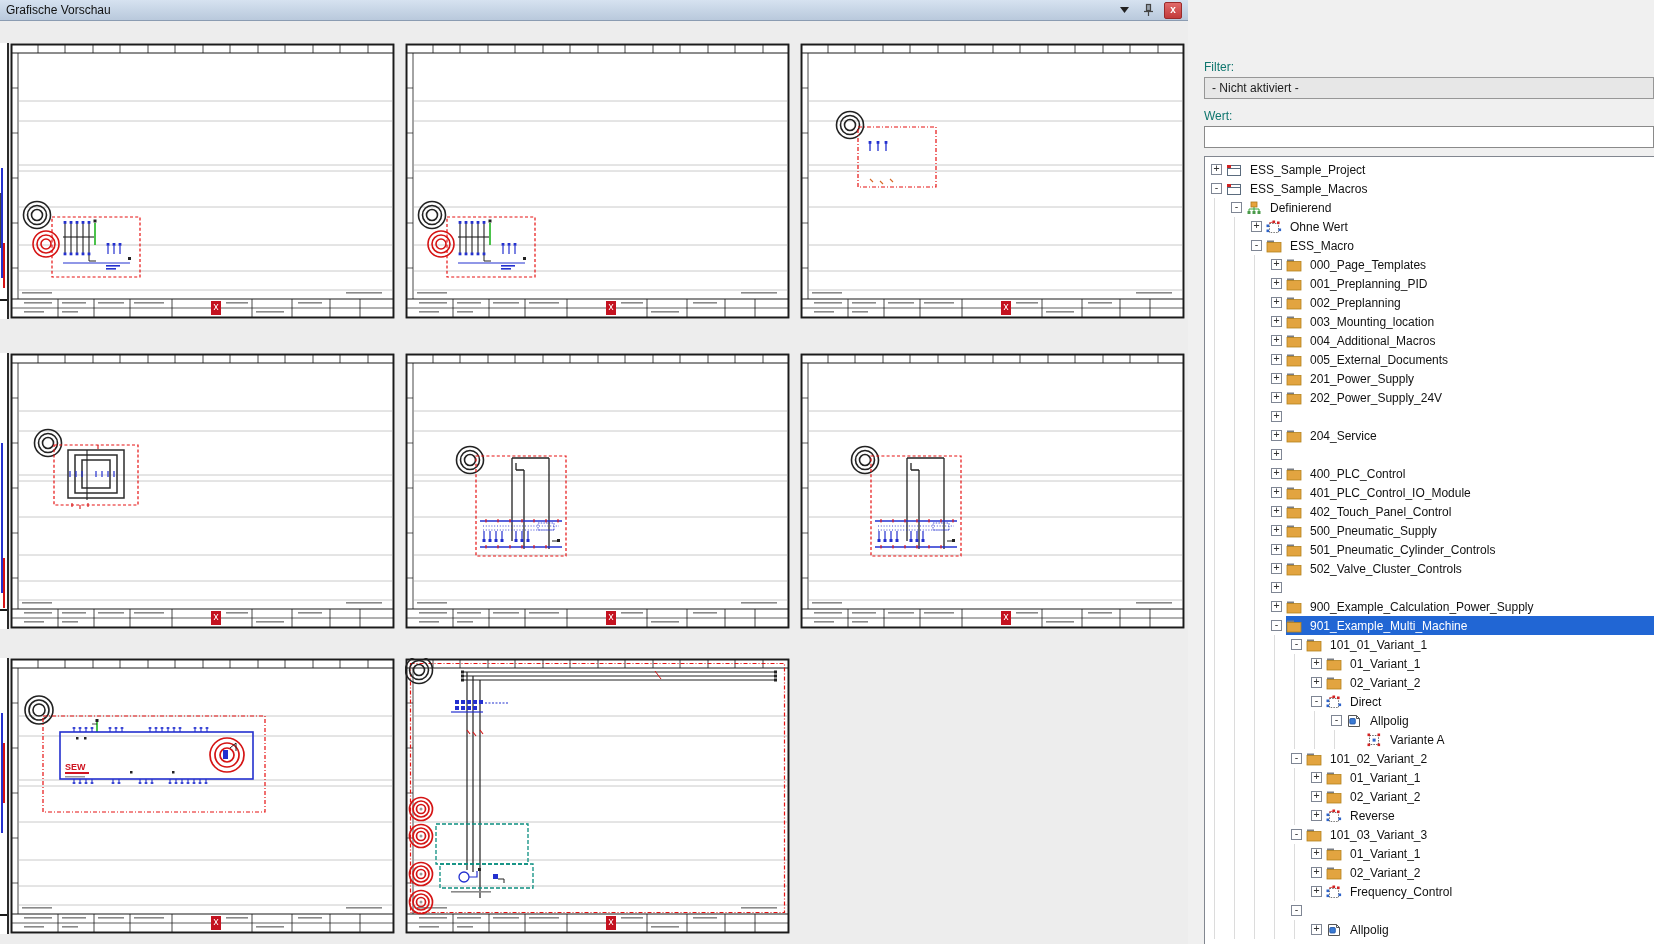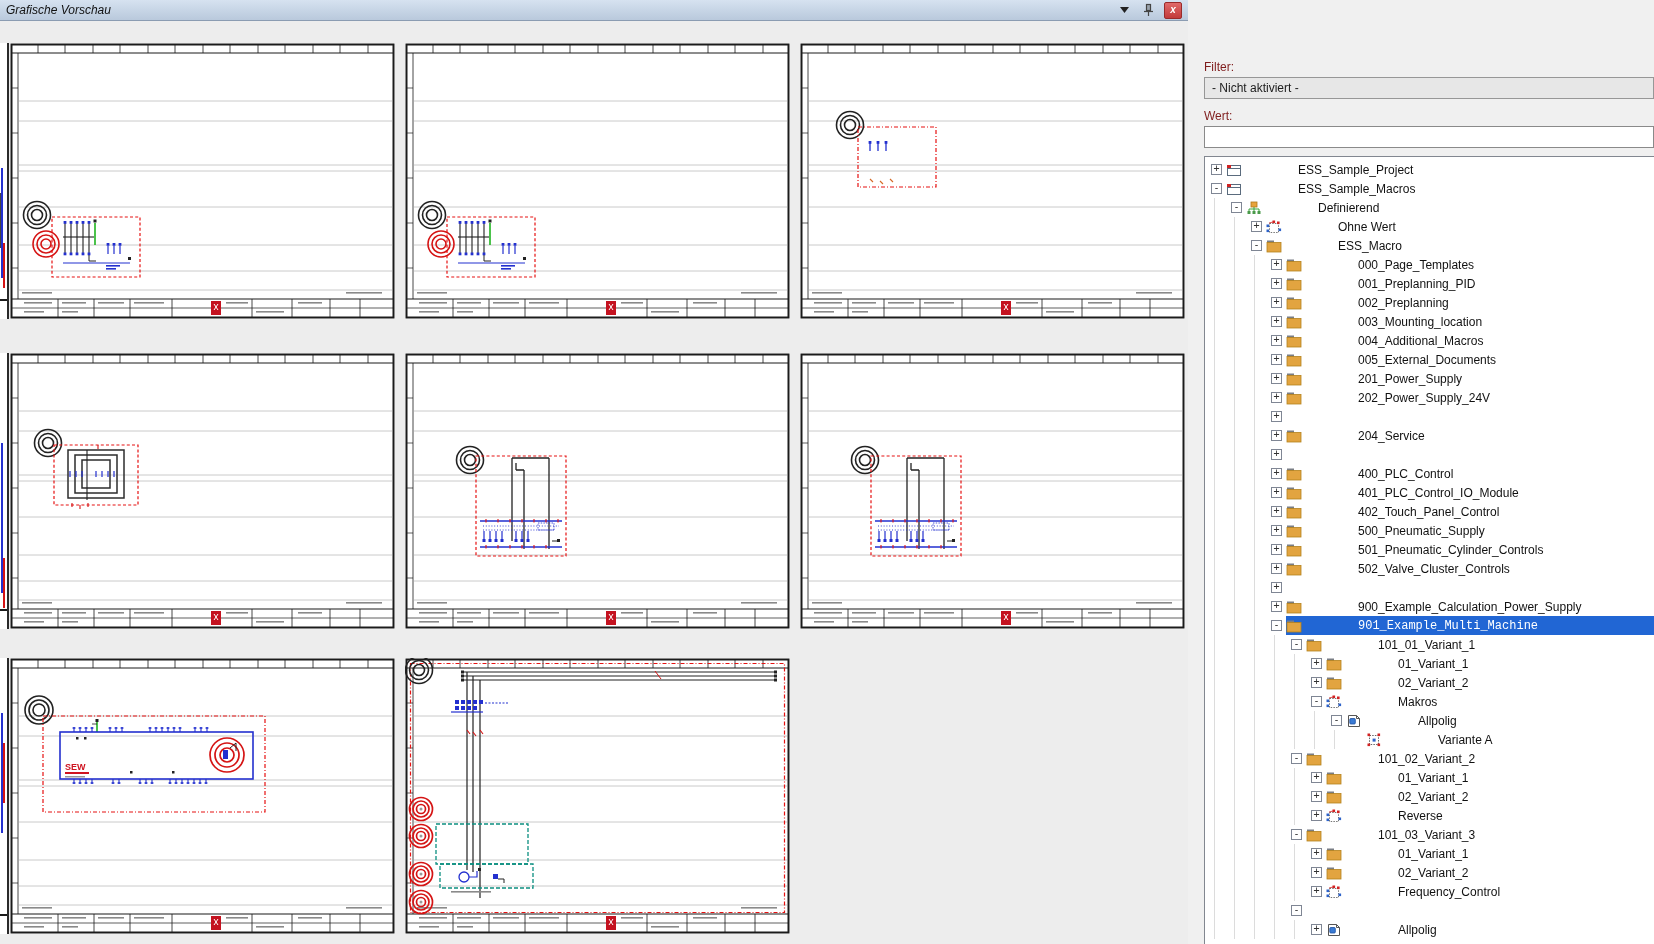--- a/index.html
+++ b/index.html
@@ -4,37 +4,37 @@
 <style>
   html,body{margin:0;padding:0;}
   body{
     width:1654px;height:944px;position:relative;overflow:hidden;
     background:#f0f0f0;font-family:"Liberation Sans",sans-serif;font-size:12px;color:#1a1a1a;
   }
   .panel-header{
     height:21px;box-sizing:border-box;
     background:linear-gradient(#d6e2f0,#b9c9dc);
     border-bottom:1px solid #8b9cb2;
-    display:flex;align-items:center;padding:4px 6px;font-style:italic;
+    display:flex;align-items:center;padding:4px 6px;
   }
   .panel-header .title{font-size:12px;color:#111;}
   
   #lpanel{position:absolute;left:0;top:0;width:1188px;height:944px;background:#ededed;}
   #lpanel .hdr-icons{margin-left:auto;display:flex;align-items:center;gap:8px;}
   .hicon{width:16px;height:15px;display:flex;align-items:center;justify-content:center;}
   .closebtn{width:16px;height:15px;background:linear-gradient(#e06a6a,#c33a3a);border:1px solid #992b2b;border-radius:2px;
     color:#fff;font-size:10px;font-weight:bold;display:flex;align-items:center;justify-content:center;line-height:1;}
   #lbody{position:absolute;left:0;top:26px;right:0;bottom:0;background:#ededed;overflow:hidden;}
   .thumb{position:absolute;background:#fff;}
   .sliver{position:absolute;left:0;width:7px;background:#ffffff;border-right:2px solid #2a2a2a;overflow:hidden;}
   .sliver i{position:absolute;display:block;}
   
   #rpanel{position:absolute;left:1188px;top:0;width:466px;height:944px;background:#f0f0f0;}
   #rbody{position:absolute;left:0;top:25px;right:0;bottom:0;}
-  .flabel{position:absolute;left:16px;font-size:12px;color:#7f1d1d;}
+  .flabel{position:absolute;left:16px;font-size:12px;color:#0f766e;}
   .combo{
     position:absolute;left:16px;right:0;top:52px;height:22px;box-sizing:border-box;
     background:#e7e7e7;border:1px solid #979797;display:flex;align-items:center;padding:0 7px;color:#1c1c1c;
   }
   .wert-input{
     position:absolute;left:16px;right:0;top:101px;height:22px;box-sizing:border-box;
     background:#fff;border:1px solid #8a8a8a;outline:none;font-family:"Liberation Sans",sans-serif;font-size:12px;padding:0 4px;
   }
   #tree{
     position:absolute;left:16px;right:0;top:131px;height:789px;box-sizing:border-box;
@@ -43,22 +43,22 @@
   .trow{display:flex;align-items:center;height:19px;white-space:nowrap;}
   .indent{height:19px;flex:none;
     background:repeating-linear-gradient(to right,transparent 0,transparent 9px,#dcdcdc 9px,#dcdcdc 10px,transparent 10px,transparent 20px);}
   .exp{
     flex:none;width:9px;height:9px;box-sizing:content-box;border:1px solid #7f8694;background:#fff;
     font-size:10px;line-height:8px;text-align:center;color:#333;margin:0 4px 0 6px;font-family:"DejaVu Sans Mono",monospace;
   }
   .exp.hide{visibility:hidden;}
   .hl{flex:1;display:flex;align-items:center;height:19px;min-width:0;}
   .ticon{flex:none;width:17px;height:15px;margin-right:4px;display:flex;align-items:center;}
-  .tlabel{font-size:12px;color:#111;padding:1px 3px;margin-left:48px;}
-  .trow.sel .hl{background:#2166d4;font-family:Liberation Mono, monospace;}
+  .tlabel{font-size:12px;color:#111;padding:1px 3px;}
+  .trow.sel .hl{background:#2166d4;}
   .trow.sel .tlabel{color:#fff;}
 </style>
 </head>
 <body>
 
 <svg width="0" height="0" style="position:absolute">
   <defs>
     <g id="pframe">
       <rect x="1.5" y="1.5" width="382" height="273" fill="#ffffff" stroke="#1b1b1b" stroke-width="2"></rect>
       <line x1="2" y1="10" x2="383" y2="10" stroke="#1b1b1b" stroke-width="1"></line>
@@ -722,21 +722,21 @@
               <svg width="16" height="14" viewBox="0 0 16 14">
                 <rect x="3.5" y="3.5" width="9" height="9" fill="none" stroke="#777" stroke-dasharray="1.5 1.2"></rect>
                 <path d="M3,3 L9,1.5" stroke="#d12222" stroke-width="0.8"></path>
                 <rect x="6.5" y="0.5" width="2.6" height="2.6" fill="#d12222"></rect>
                 <rect x="11" y="1.5" width="2.6" height="2.6" fill="#d12222"></rect>
                 <rect x="0.5" y="4.5" width="2.6" height="2.6" fill="#2d62c9"></rect>
                 <rect x="0.5" y="9.5" width="2.6" height="2.6" fill="#2d62c9"></rect>
                 <rect x="12.5" y="8.5" width="2.6" height="2.6" fill="#2d62c9"></rect>
               </svg>
             </span>
-            <span class="tlabel">Makros</span>
+            <span class="tlabel">Direct</span>
           </span>
         </div>
         <div class="trow">
           <span class="indent" style="width: 120px;"></span>
           <span class="exp">-</span>
           <span class="hl">
             <span class="ticon">
               <svg width="16" height="14" viewBox="0 0 16 14">
                 <path d="M2.5,1.5 h8 l3,3 v8 h-11 z" fill="#fff" stroke="#555"></path>
                 <path d="M10.5,1.5 v3 h3" fill="none" stroke="#555"></path>

